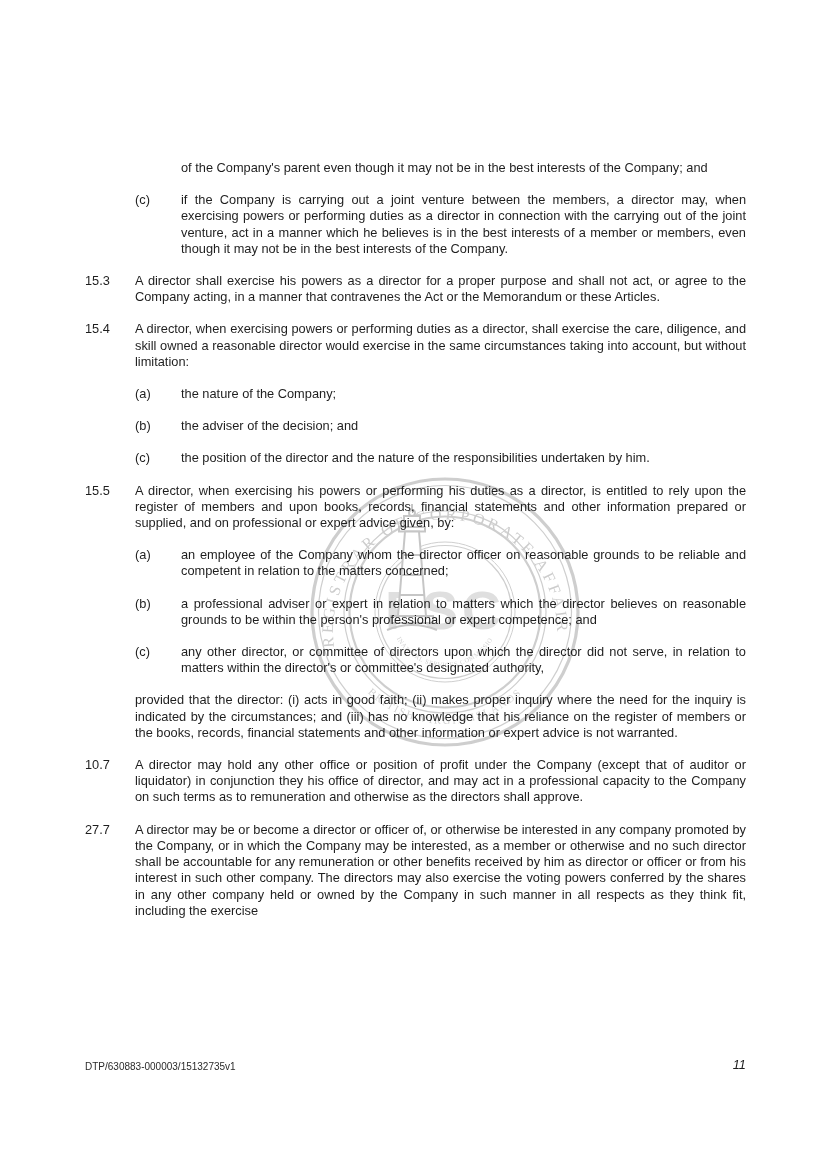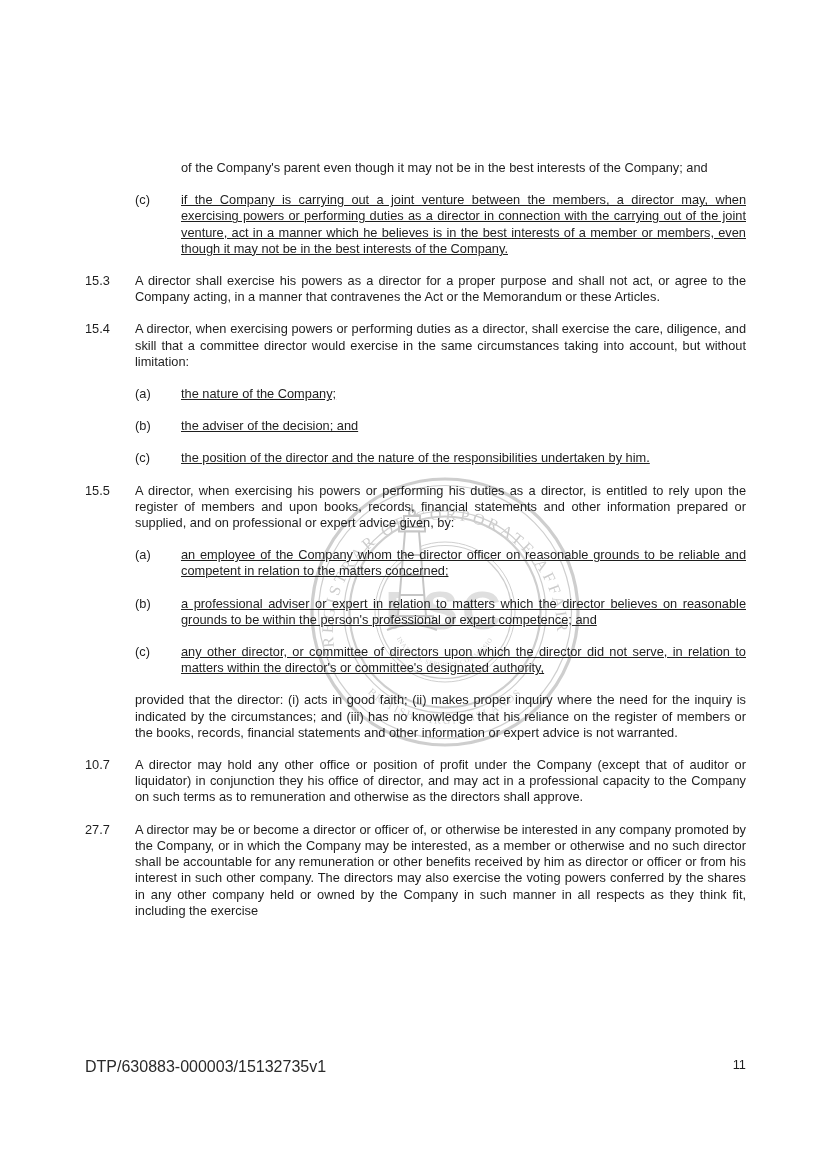--- a/index.html
+++ b/index.html
@@ -29,31 +29,31 @@
     font-size:12.8px;
     line-height:16.2px;
   }
   .block{margin-bottom:16px;}
   .block p{margin:0;text-align:justify;}
   .section{display:flex;}
   .section .num{flex:0 0 50px;}
   .section .txt{flex:1;}
   .sub{display:flex;padding-left:50px;}
   .sub .marker{flex:0 0 46px;}
-  .sub .txt{flex:1;text-decoration:underline;}
+  .sub .txt{flex:1;}
   .cont{padding-left:96px;}
   .hang{padding-left:50px;}
   
   .footer-ref{
     position:absolute;left:85px;top:1060px;
-    font-size:16px;line-height:13px;color:#2a2a2a;z-index:1;
+    font-size:10px;line-height:13px;color:#2a2a2a;z-index:1;
   }
   .page-num{
     position:absolute;right:80px;top:1057px;
-    font-size:12.8px;color:#1e1e1e;z-index:1;
+    font-size:12.8px;color:#1e1e1e;z-index:1;font-style:italic;
   }
 </style>
 </head>
 <body>
 
 <div class="page">
 
   <div class="watermark">
     <svg viewBox="0 0 284 284" width="284" height="284">
       <g fill="none" stroke="#c6c6c6">
@@ -106,21 +106,21 @@
       <p class="txt">if the Company is carrying out a joint venture between the members, a director may, when exercising powers or performing duties as a director in connection with the carrying out of the joint venture, act in a manner which he believes is in the best interests of a member or members, even though it may not be in the best interests of the Company.</p>
     </div>
 
     <div class="block section">
       <span class="num">15.3</span>
       <p class="txt">A director shall exercise his powers as a director for a proper purpose and shall not act, or agree to the Company acting, in a manner that contravenes the Act or the Memorandum or these Articles.</p>
     </div>
 
     <div class="block section">
       <span class="num">15.4</span>
-      <p class="txt">A director, when exercising powers or performing duties as a director, shall exercise the care, diligence, and skill that a committee director would exercise in the same circumstances taking into account, but without limitation:</p>
+      <p class="txt">A director, when exercising powers or performing duties as a director, shall exercise the care, diligence, and skill owned a reasonable director would exercise in the same circumstances taking into account, but without limitation:</p>
     </div>
 
     <div class="block sub">
       <span class="marker">(a)</span>
       <p class="txt">the nature of the Company;</p>
     </div>
 
     <div class="block sub">
       <span class="marker">(b)</span>
       <p class="txt">the adviser of the decision; and</p>

